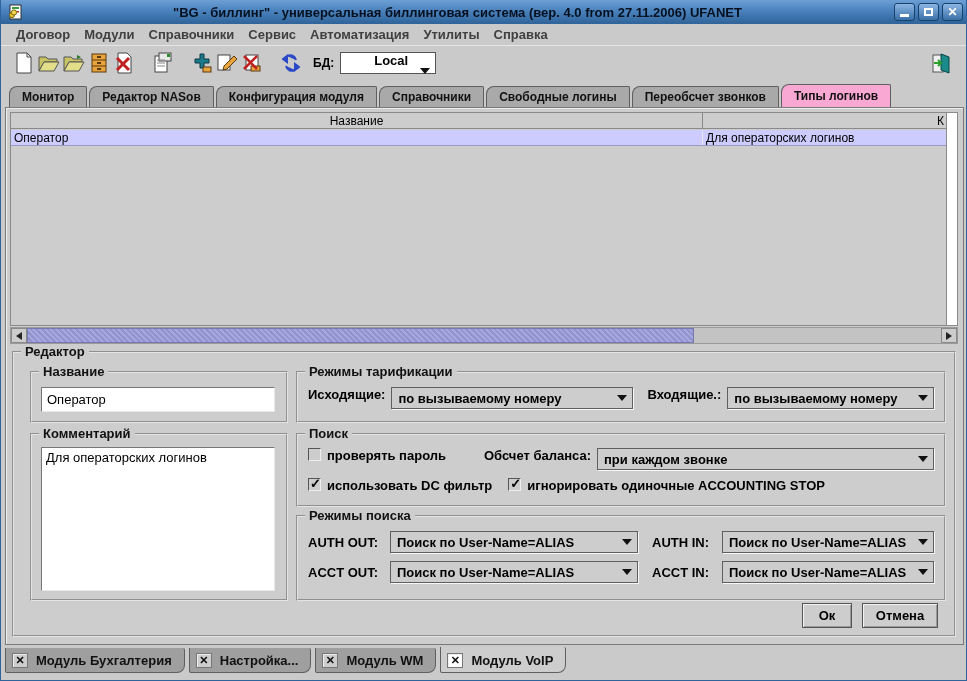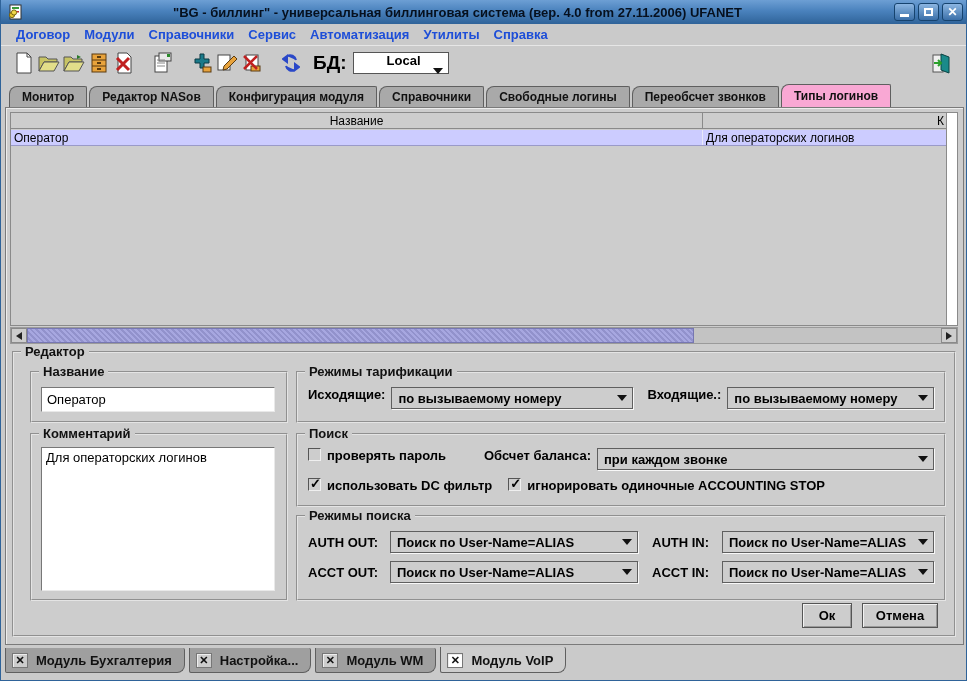--- a/index.html
+++ b/index.html
@@ -18,27 +18,27 @@
   .win-btn { width:21px; height:18px; margin-left:3px; border-radius:3px; cursor:default;
              background:linear-gradient(180deg,#8cb6e2,#3a6fa8); border:1px solid #16436e;
              display:flex; align-items:center; justify-content:center; }
   .glyph-min { width:9px; height:3px; background:#fff; margin-top:6px; }
   .glyph-max { width:9px; height:8px; border:2px solid #fff; }
   .glyph-close { color:#fff; font-size:12px; font-weight:bold; line-height:1; }
 
   
   .menubar { height:22px; display:flex; align-items:center; padding-left:8px;
              background:#cacaca; border-bottom:1px solid #e6e6e6; }
-  .menu-item { font-size:13px; font-weight:bold; color:#1d4ed8; padding:2px 7px; white-space:nowrap; }
+  .menu-item { font-size:13px; font-weight:bold; color:#404040; padding:2px 7px; white-space:nowrap; }
 
   
   .toolbar { height:34px; display:flex; align-items:center; padding-left:10px; position:relative; }
   .tool-btn { width:25px; height:26px; display:flex; align-items:center; justify-content:center; }
   .tool-gap { width:14px; }
-  .db-label { font-size:19px; font-weight:bold; margin:0 6px 0 10px; }
+  .db-label { font-size:12px; font-weight:bold; margin:0 6px 0 10px; }
   .db-combo { width:96px; height:22px; background:#fff; border:1px solid #555;
               display:flex; align-items:center; font-size:13px; font-weight:bold; padding-left:6px;flex-direction:column; }
   .combo-arrow { margin-left:auto; margin-right:5px; width:0; height:0;
                  border:5px solid transparent; border-top:6px solid #111; margin-bottom:-5px; }
   .exit-btn { position:absolute; right:12px; top:4px; }
 
   
   .main-panel { position:absolute; left:4px; top:84px; width:959px; height:563px; }
   .top-tabs { position:absolute; left:4px; top:0; height:23px; display:flex; align-items:flex-end; }
   .tab { height:21px; padding:0 12px; display:flex; align-items:center; margin-right:2px;

